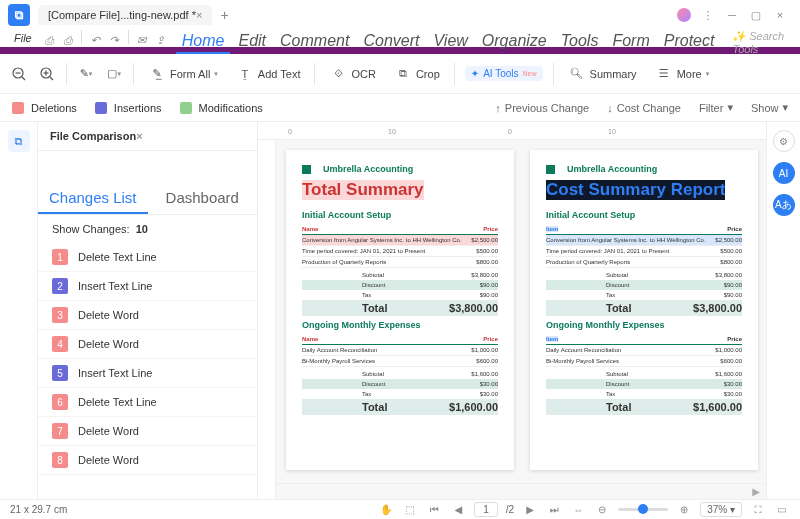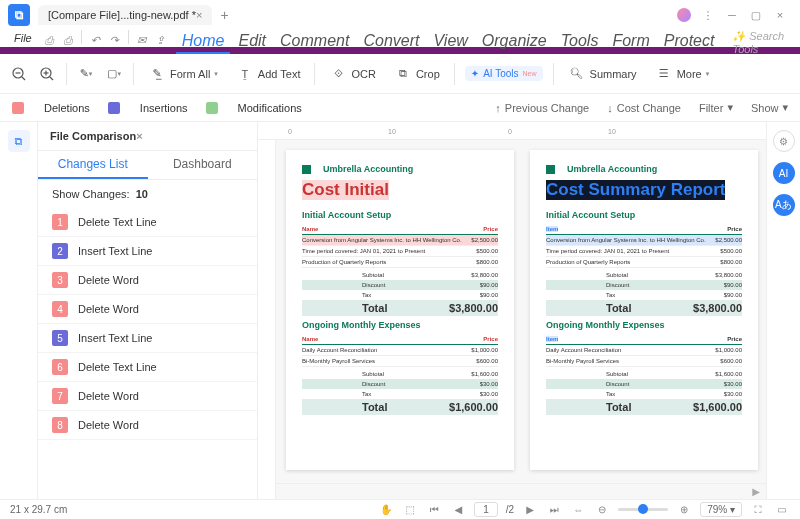--- a/index.html
+++ b/index.html
@@ -20,30 +20,30 @@
 .menubar .mtab { padding:2px 6px; font-size:16px; color:#555; cursor:pointer; }
 .menubar .mtab.active { color:#2e7ef4; border-bottom:2px solid #2e7ef4; font-weight:500; }
 .menubar .search { color:#aaa; font-size:11px; margin-left:8px; }
 .toolbar { height:40px; display:flex; align-items:center; padding:0 10px; gap:10px; border-bottom:1px solid #eee; }
 .tb-btn { display:flex; align-items:center; gap:4px; font-size:11px; color:#444; padding:2px 4px; }
 .tb-icon { width:18px; height:18px; display:flex; align-items:center; justify-content:center; color:#555; }
 .tb-sep { width:1px; height:22px; background:#e5e5e5; }
 .ai-pill { background:#eef4ff; color:#2e7ef4; border-radius:4px; padding:2px 6px; font-size:10px; display:flex; align-items:center; gap:4px; }
 .legend { height:28px; display:flex; align-items:center; padding:0 12px; gap:18px; border-bottom:1px solid #eee; font-size:11px; }
 .sw { width:12px; height:12px; border-radius:2px; }
-.legend .item { display:flex; align-items:flex-end; gap:20px; }
+.legend .item { display:flex; align-items:flex-end; gap:7px; }
 .legend .spacer { flex:1; }
 .legend .nav { display:flex; align-items:center; gap:4px; color:#666; font-size:11px; }
 .main { display:flex; height:377px; }
 .leftrail { width:38px; border-right:1px solid #eee; display:flex; flex-direction:column; align-items:center; padding-top:8px; gap:8px; }
 .rail-icon { width:22px; height:22px; display:flex; align-items:center; justify-content:center; color:#2e7ef4; background:#eef4ff; border-radius:4px; }
 .panel { width:220px; border-right:1px solid #eee; display:flex; flex-direction:column; }
 .panel-hdr { display:flex; align-items:center; justify-content:flex-start; padding:8px 12px; border-bottom:1px solid #eee; font-size:11px; font-weight:600; }
 .panel-tabs { display:flex; border-bottom:1px solid #eee; }
-.panel-tab { flex:1; text-align:center; padding:6px 0; font-size:12px; color:#666; cursor:pointer; }
+.panel-tab { flex:1; text-align:center; padding:6px 0; font-size:15px; color:#666; cursor:pointer;margin-top:32px; }
 .panel-tab.active { color:#2e7ef4; border-bottom:2px solid #2e7ef4; }
 .total { padding:8px 14px; font-size:11px; }
 .total b { font-weight:700; margin-left:6px; }
 .changes { flex:1; overflow:hidden; }
 .change { display:flex; align-items:center; gap:10px; padding:6px 14px; font-size:11px; border-bottom:1px solid #f3f3f3; }
 .change .num { width:16px; height:16px; color:#fff; font-size:10px; display:flex; align-items:center; justify-content:center; border-radius:2px; }
 .viewer { flex:1; background:#f7f7f7; position:relative; display:flex; flex-direction:column; }
 .ruler-h { height:18px; background:#fff; border-bottom:1px solid #eee; position:relative; font-size:7px; color:#999; }
 .ruler-h .tick { position:absolute; top:6px; }
 .pages { flex:1; display:flex; gap:16px; padding-left:28px; padding-top:10px; overflow:hidden; }
@@ -255,21 +255,21 @@
         <span class="tick" style="left:250px">0</span>
         <span class="tick" style="left:350px">10</span>
     </div>
     <div class="ruler-v"></div>
     <div class="pages">
       <div class="page">
         <div class="brand">
             <div class="logo"></div>
             <span>Umbrella Accounting</span>
           </div>
-        <div class="h1 del">Cost Initial</div>
+        <div class="h1 del">Total Summary</div>
         <div class="h2">Initial Account Setup</div>
         <div class="tbl">
           <div class="hdr del">
               <span>Name</span>
               <span>Price</span>
             </div>
           <div id="l-rows1">
               <div class="row hl-del">
                 <span>Conversion from Angular Systems Inc. to HH Wellington Co.</span>
                 <span>$2,500.00</span>
@@ -442,16 +442,16 @@
   <span style="border:1px solid #ddd;padding:1px 8px;border-radius:3px"><span>1</span></span>
   <span>/2</span>
   <div class="sb-icon">▶</div>
   <div class="sb-icon">⏭</div>
   <div class="sb-icon">⇔</div>
   <div class="sb-icon">⊖</div>
   <div class="slider">
       <div class="thumb"></div>
     </div>
   <div class="sb-icon">⊕</div>
-  <span style="border:1px solid #ddd;padding:1px 6px;border-radius:3px"><span>79%</span> ▾</span>
+  <span style="border:1px solid #ddd;padding:1px 6px;border-radius:3px"><span>37%</span> ▾</span>
   <div class="sb-icon">⛶</div>
   <div class="sb-icon">▭</div>
 </div>
 
 </body></html>

